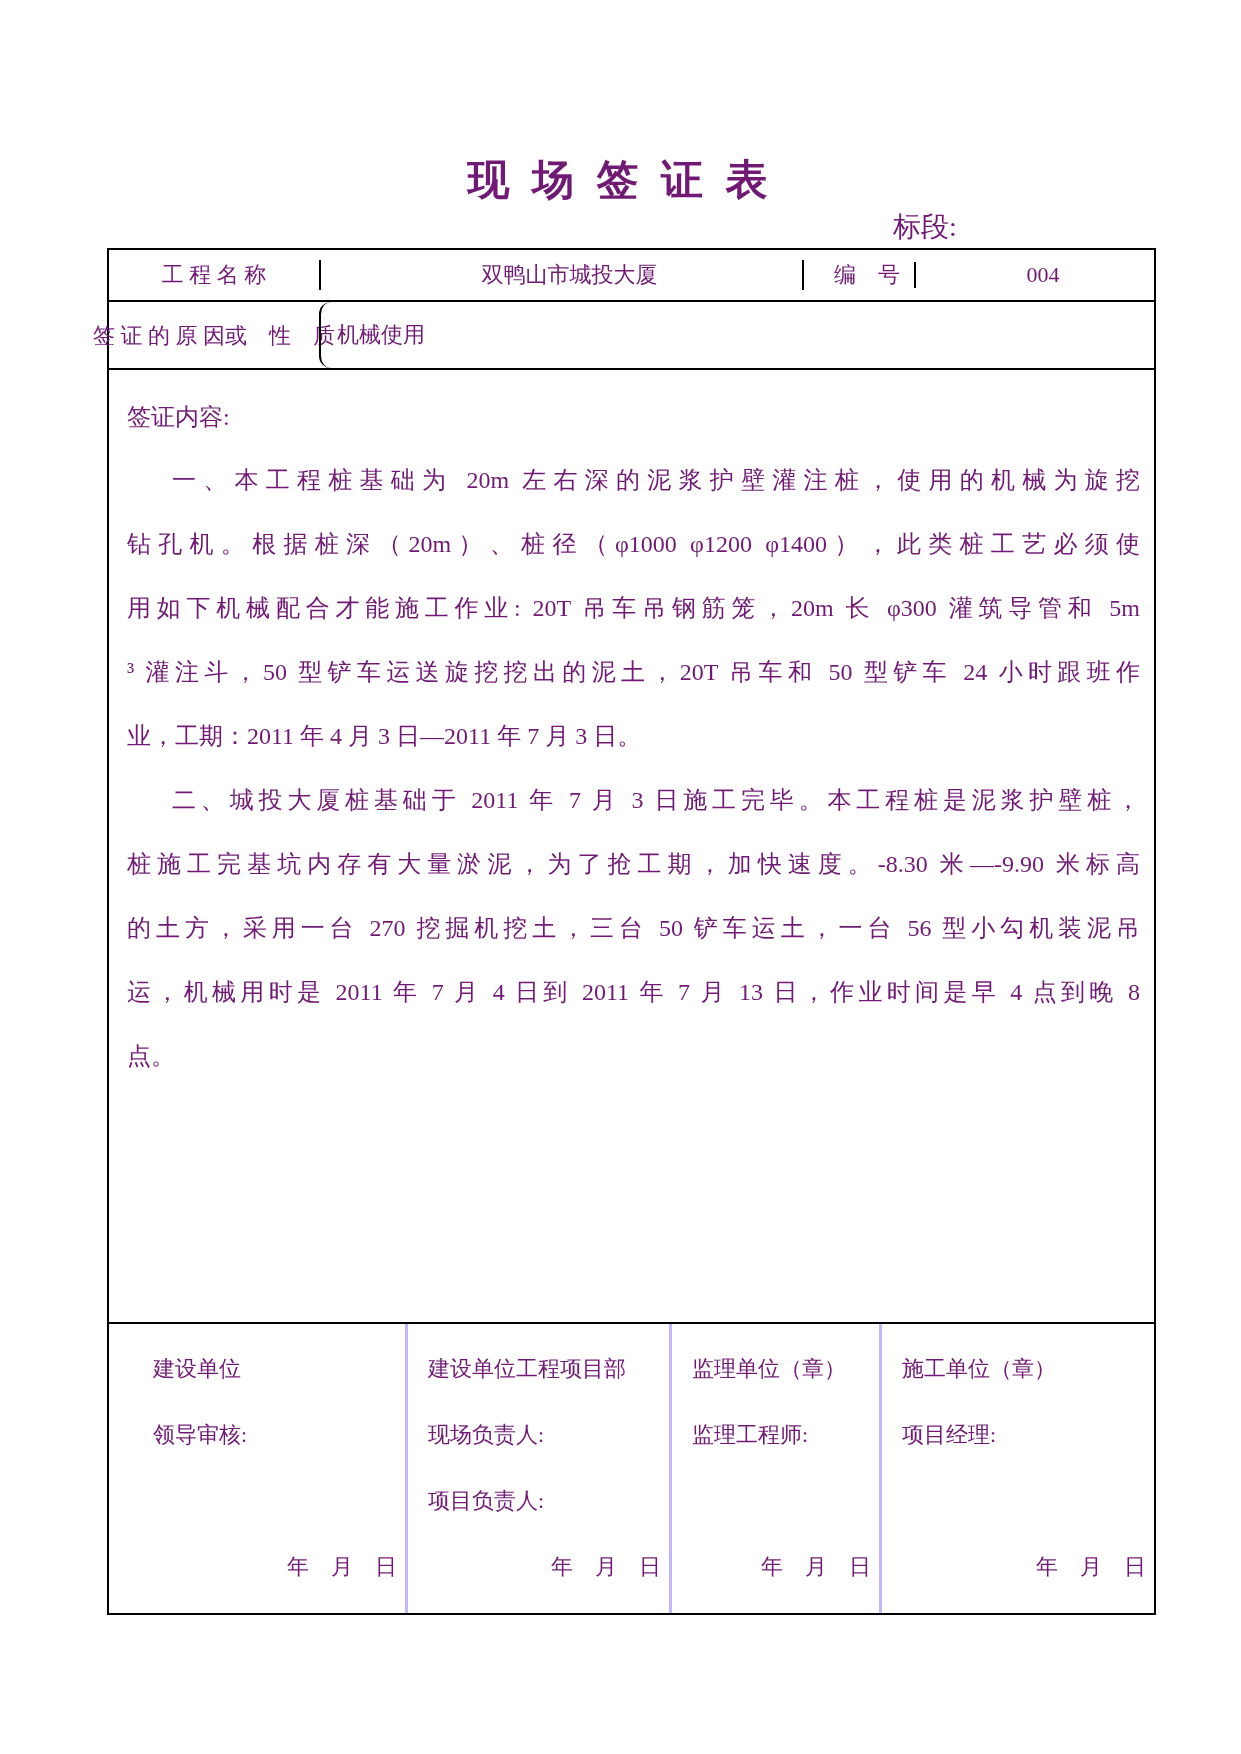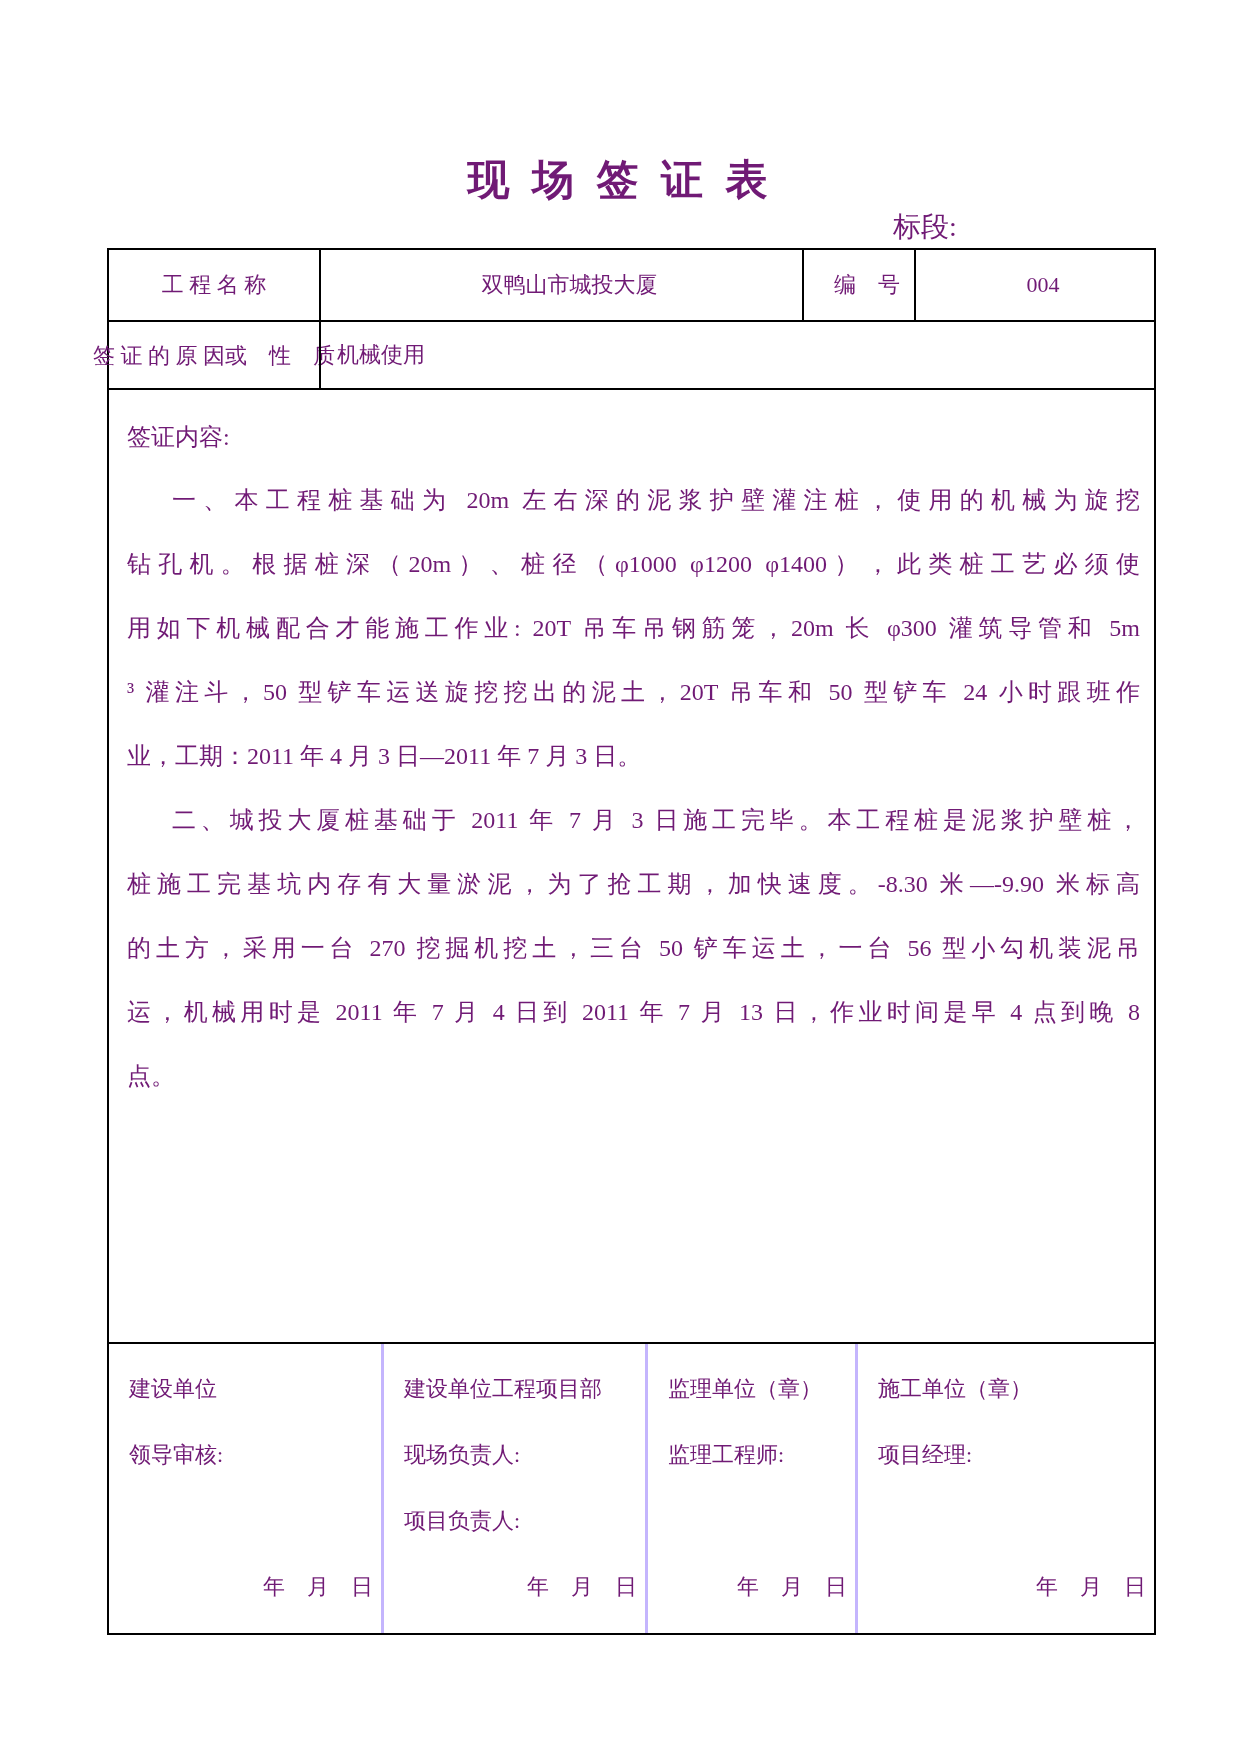--- a/index.html
+++ b/index.html
@@ -35,48 +35,48 @@
     top: 248px;
     left: 107px;
     width: 1045px;
     border: 2px solid #000000;
     box-sizing: content-box;
   }
   .row { display: flex; flex-direction: row; }
   .row + .row { border-top: 2px solid #000000; }
   .cell { box-sizing: border-box; }
   .cell + .cell { border-left: 2px solid #000000; padding-left: 16px; }
-  .row1 { height: 70px; }
+  .row1 { height: 50px; align-items: center; }
   .row2 { height: 66px; }
   .c1 { width: 210px; }
   .c2 { width: 483px; }
   .c3 { width: 112px; }
   .c4 { flex: 1; }
   .lbl, .val {
     display: flex;
     align-items: center;
     justify-content: center;
     font-size: 22px;
     white-space: pre;
   }
   .two { line-height: 29px; border-radius: 18px; }
-  .flexfill { flex: 1; }
+  .flexfill { flex: 1; border-radius: 12px; }
   .left { justify-content: flex-start; padding-left: 14px; }
   .content-row {
     display: block;
     height: 954px;
     padding: 16px 14px 0 18px;
     box-sizing: border-box;
     font-size: 24px;
   }
   .heading { line-height: 62px; }
   .cl { line-height: 64px; white-space: pre-wrap; }
   .cl.justify { text-align: justify; text-align-last: justify; }
   .cl.indent { text-indent: 45px; }
-  .sig-row { height: 289px; }
+  .sig-row { height: 289px; padding-left: 24px; }
   .sig-cell {
     box-sizing: border-box;
     padding: 12px 8px 0 20px;
     font-size: 22px;
   }
   .sig-cell + .sig-cell { border-left: 3px solid #c4b5fd; }
   .sc1 { width: 272px; }
   .sc2 { width: 264px; }
   .sc3 { width: 210px; }
   .sc4 { flex: 1; }

